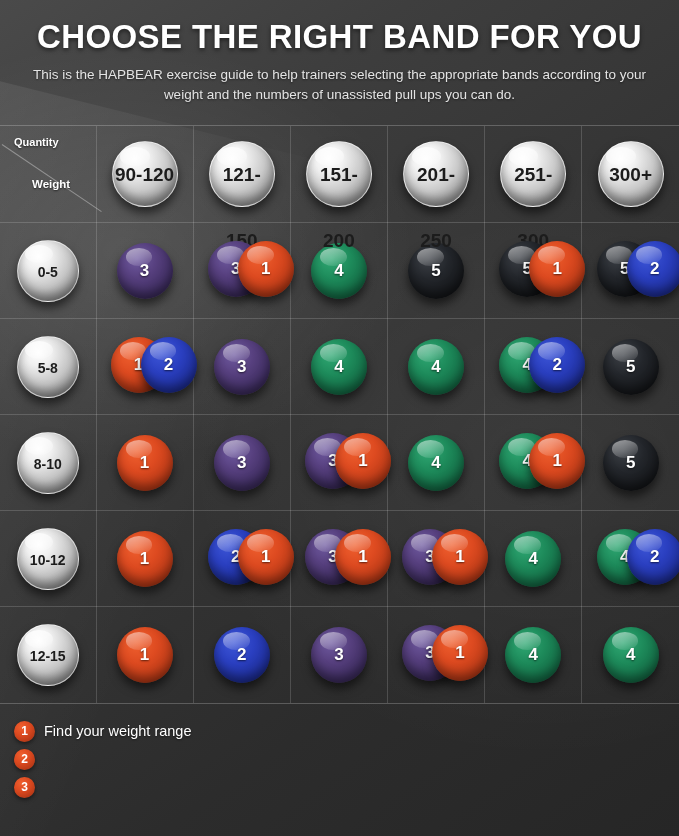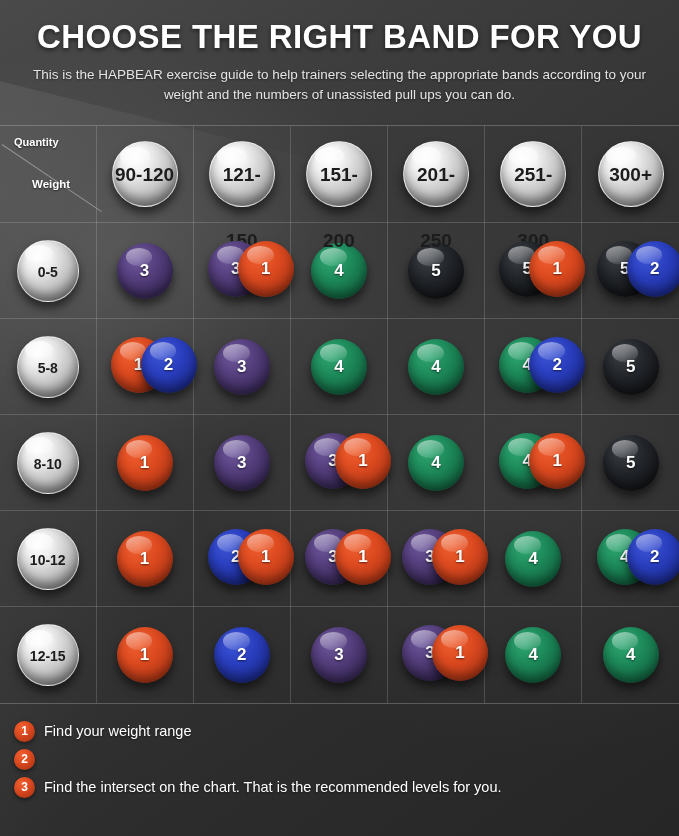--- a/index.html
+++ b/index.html
@@ -275,17 +275,16 @@
   <div class="steps">
     <div class="step">
       <div class="step-num">1</div>
       <div class="step-text">Find your weight range</div>
     </div>
     <div class="step">
       <div class="step-num">2</div>
     </div>
     <div class="step">
       <div class="step-num">3</div>
-      <div class="step-text">Find the intersect on the chart. That is the recommended levels for you.</div>
     </div>
   </div>
 
 </div>
 
 </body></html>

